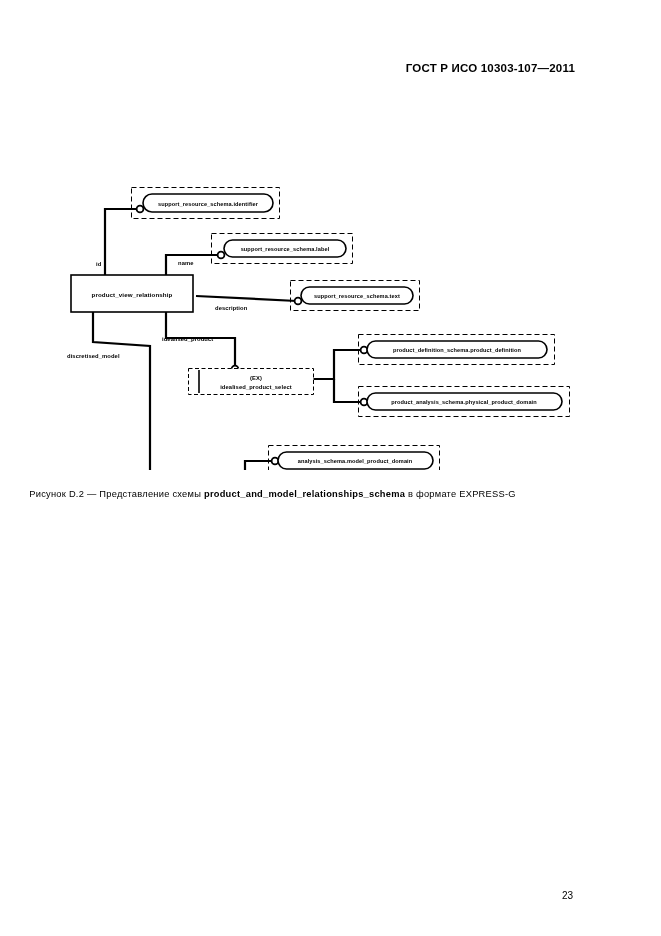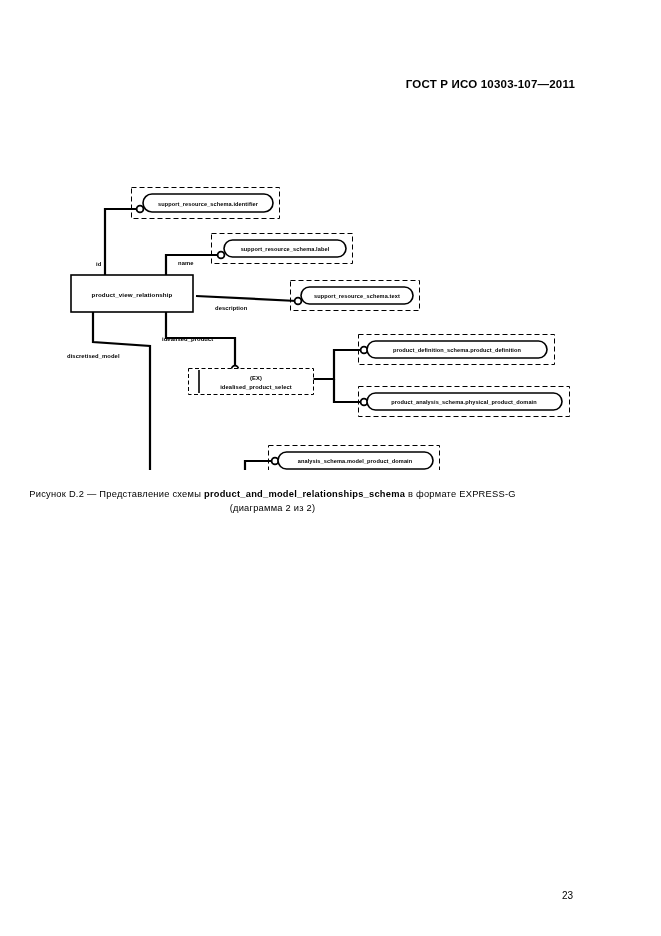--- a/index.html
+++ b/index.html
@@ -26,21 +26,20 @@
 
   
   .doc-header {
     position: absolute;
     top: 62px;
     right: 86px;
     font-size: 11.5px;
     font-weight: bold;
     letter-spacing: 0.2px;
     white-space: nowrap;
-    margin-top: 16px;
   }
 
   
   .figure {
     position: absolute;
     left: 0;
     top: 90px;
     width: 661px;
     height: 380px;
   }
@@ -249,18 +248,17 @@
 
       <text class="t-attr" x="162" y="251">idealised_product</text>
 
       <text class="t-attr" x="67" y="268">discretised_model</text>
 
     </svg>
   </div>
 
   <div class="caption">
     <span>Рисунок  D.2 — Представление схемы </span><span class="strong">product_and_model_relationships_schema</span><span> в формате EXPRESS-G</span>
-    <span class="line2">(диаграмма 2 из 2)</span>
   </div>
 
   <div class="folio">23</div>
 
 </div>
 
 </body></html>

